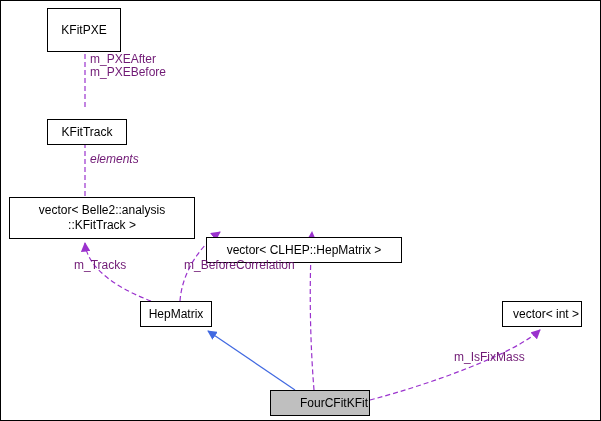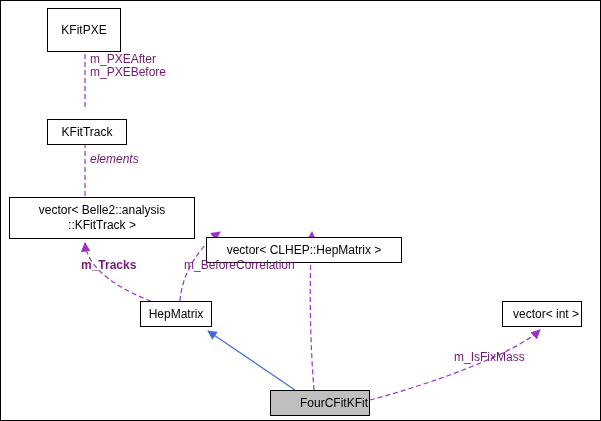--- a/index.html
+++ b/index.html
@@ -89,20 +89,20 @@
 
   <div class="node" style="left:501px; top:300px; width:80px; height:26px;padding-left:8px;">vector&lt; int &gt;</div>
 
   <div class="node main" style="left:269px; top:389px; width:100px; height:26px;padding-left:28px;">FourCFitKFit</div>
 
   <div class="edge-label" style="left:89px; top:52px;">m_PXEAfter
 m_PXEBefore</div>
 
   <div class="edge-label italic" style="left:89px; top:152px;">elements</div>
 
-  <div class="edge-label" style="left:80px; top:258px;font-weight:bold;">m_Tracks</div>
+  <div class="edge-label" style="left:73px; top:258px;">m_Tracks</div>
 
   <div class="edge-label" style="left:183px; top:258px;">m_BeforeCorrelation</div>
 
 
   <div class="edge-label" style="left:453px; top:350px;">m_IsFixMass</div>
 
 </div>
 
 </body></html>

